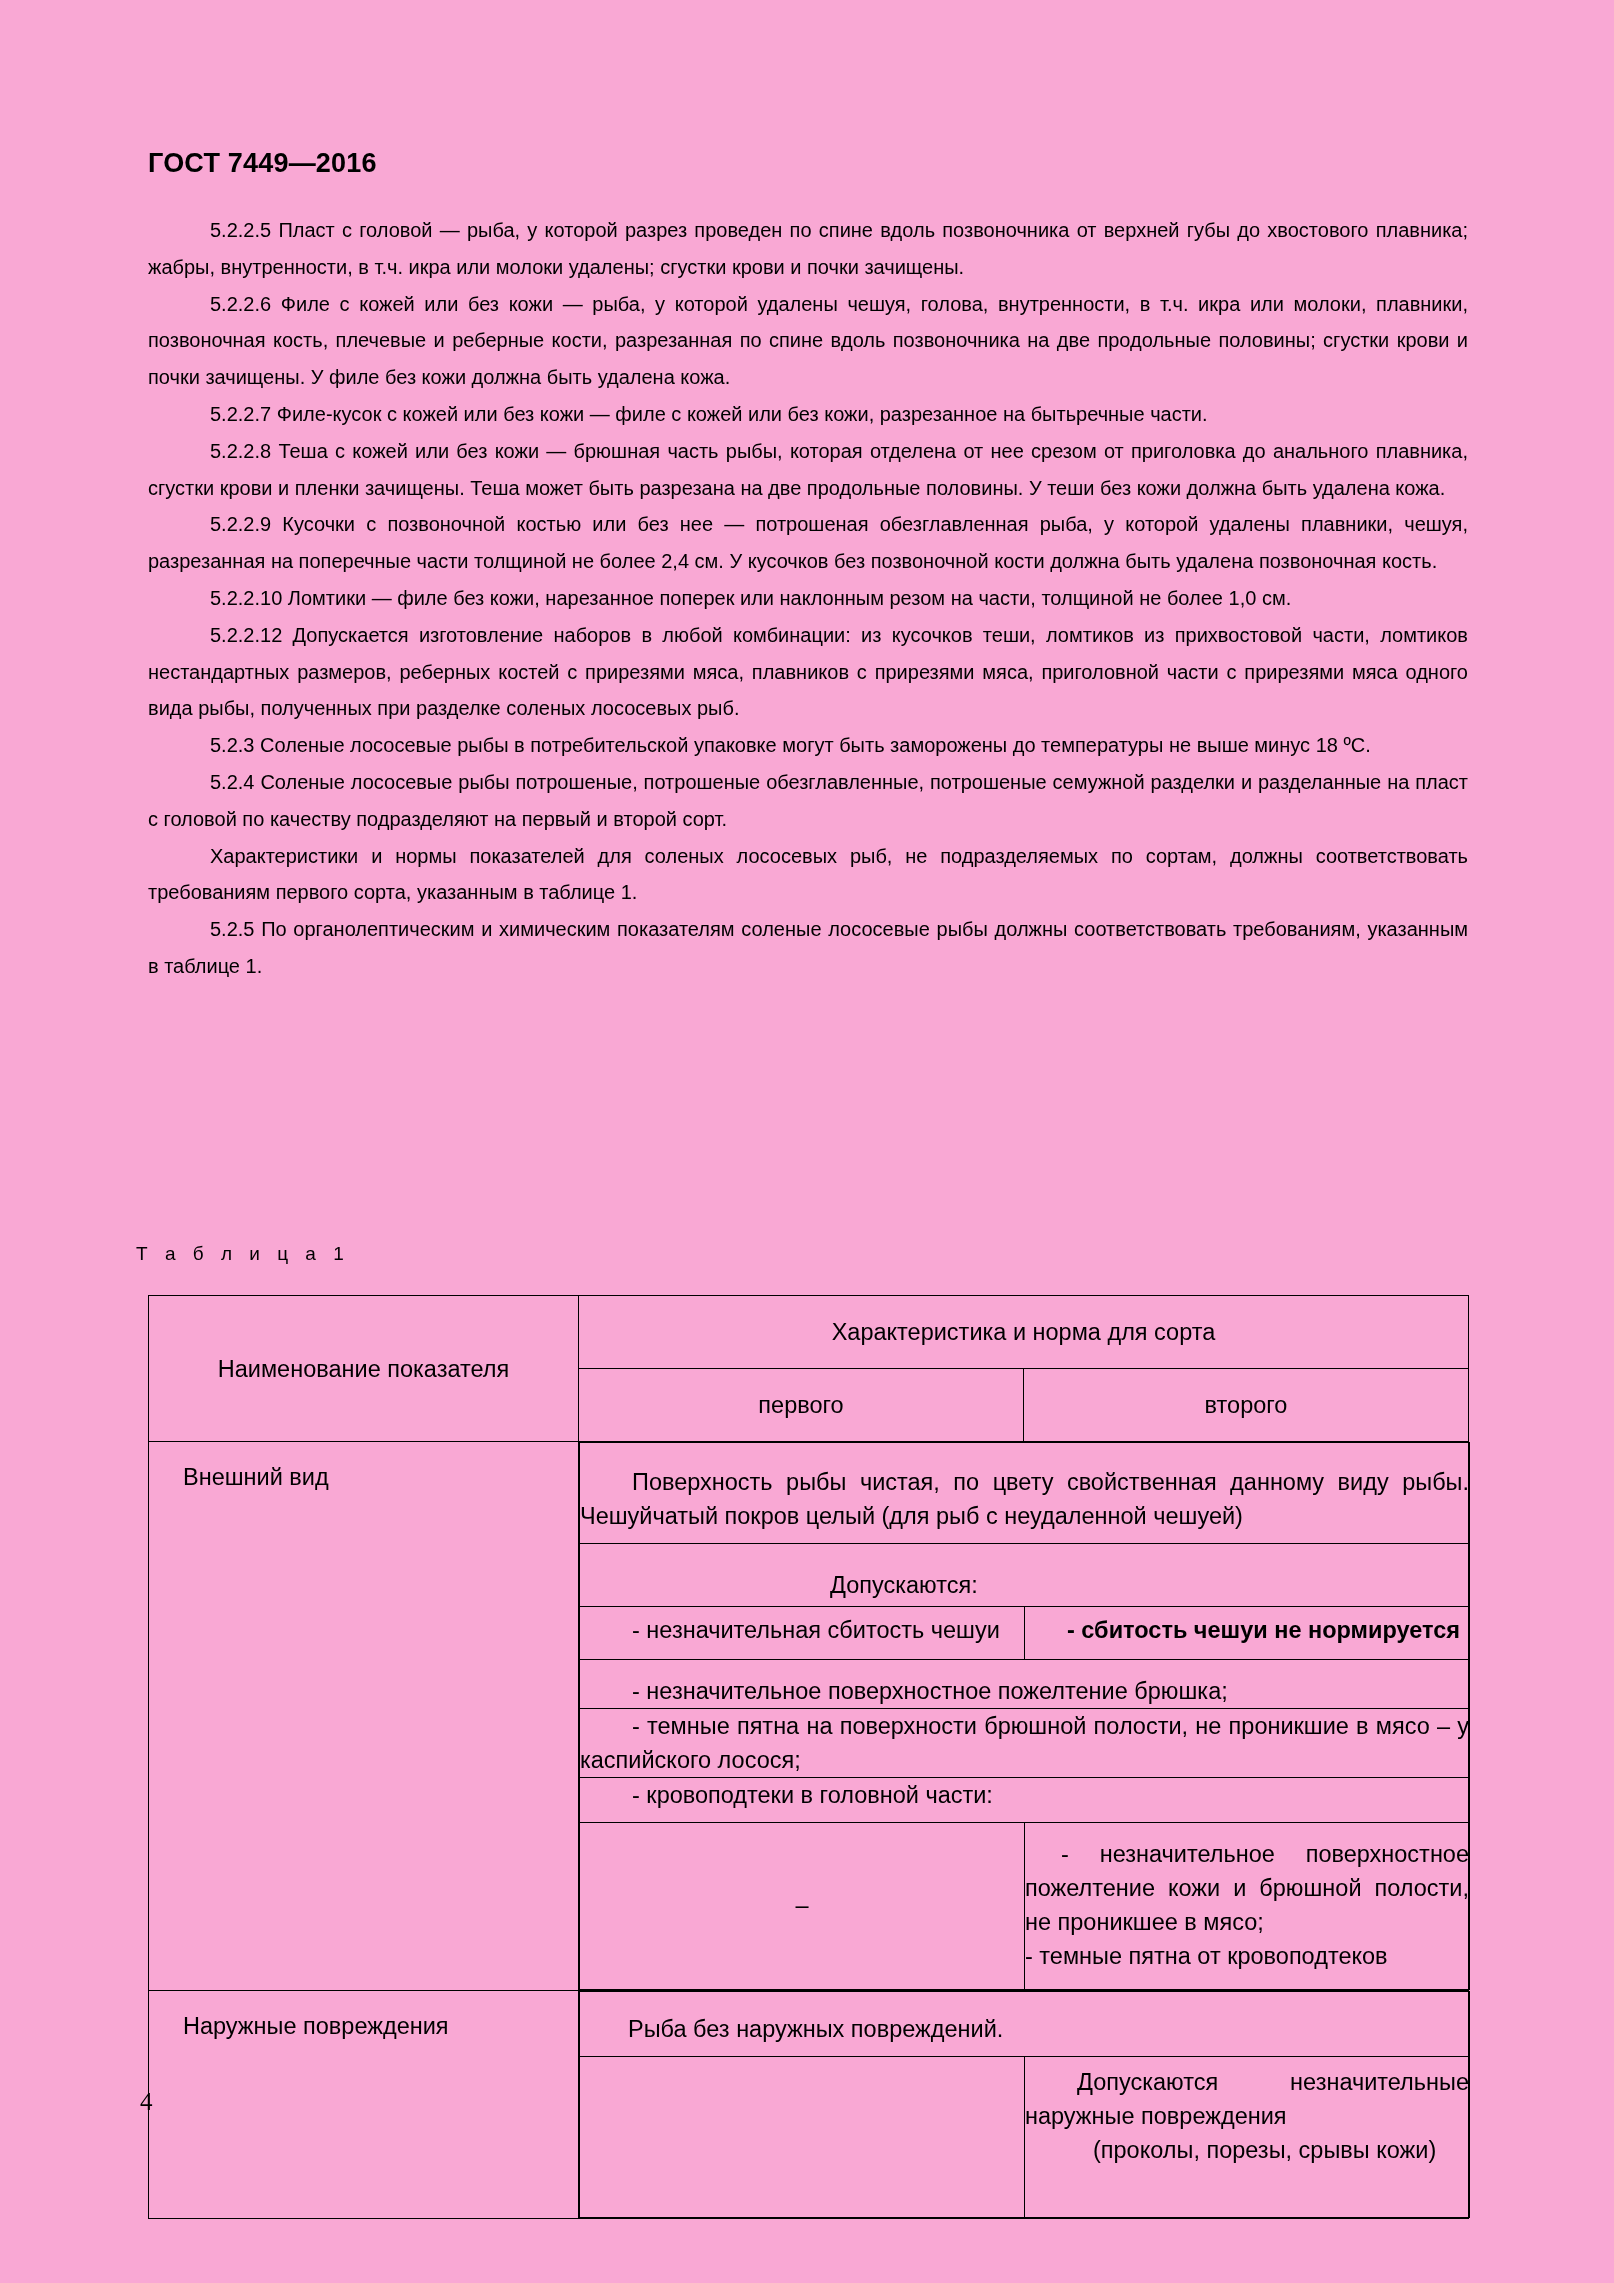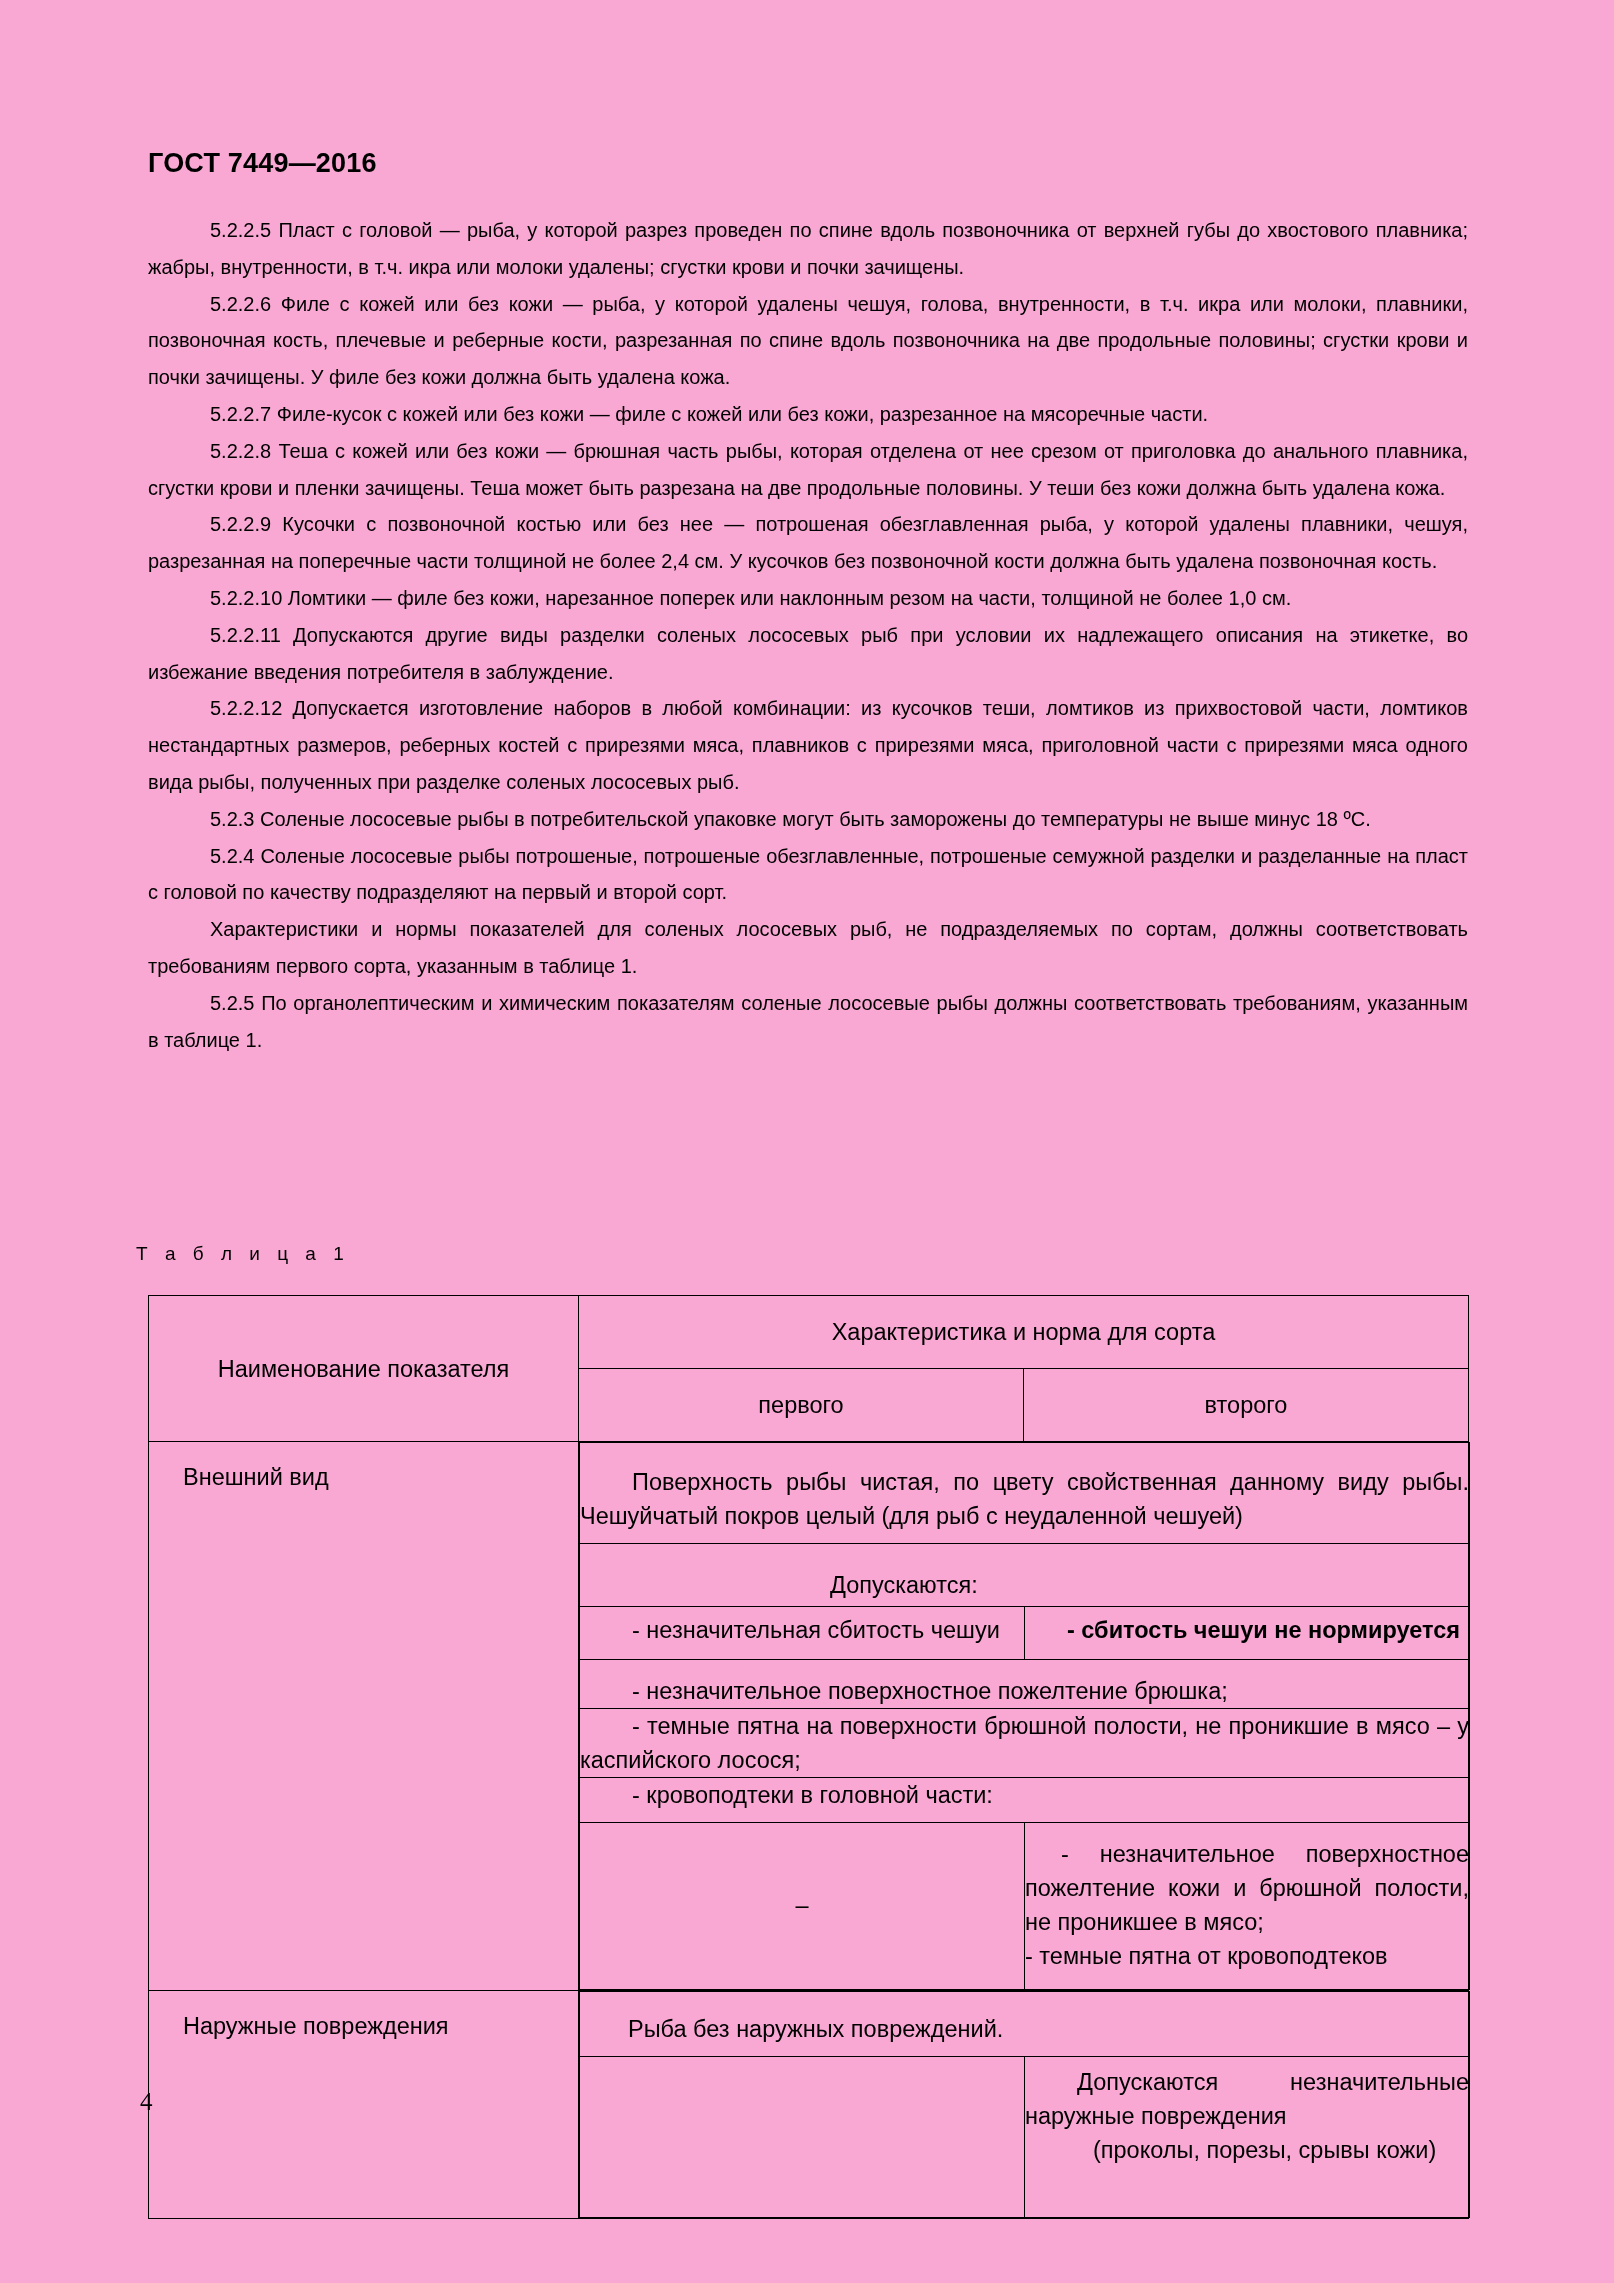--- a/index.html
+++ b/index.html
@@ -112,25 +112,24 @@
 </head>
 <body>
 
 <div class="page">
 
   <div class="header">ГОСТ 7449—2016</div>
 
   <div class="content">
     <p class="para">5.2.2.5 Пласт с головой — рыба, у которой разрез проведен по спине вдоль позвоночника от верх­ней губы до хвостового плавника; жабры, внутренности, в т.ч.  икра или молоки удалены; сгустки крови и почки зачищены.</p>
     <p class="para">5.2.2.6 Филе с кожей или без кожи — рыба, у которой удалены чешуя, голова, внутренности, в т.ч. икра или молоки, плавники, позвоночная кость, плечевые и реберные кости, разрезанная по спине вдоль позвоночника на две продольные половины; сгустки крови и почки зачищены. У филе без кожи должна быть удалена кожа.</p>
-    <p class="para">5.2.2.7 Филе-кусок с кожей или без кожи — филе с кожей или без кожи, разрезанное на мясо­речные части.</p>
+    <p class="para">5.2.2.7 Филе-кусок с кожей или без кожи — филе с кожей или без кожи, разрезанное на быть­речные части.</p>
     <p class="para">5.2.2.8 Теша с кожей или без кожи — брюшная часть рыбы, которая отделена от нее срезом от приголовка до анального плавника, сгустки крови и пленки зачищены.   Теша может быть разрезана на две продольные половины. У теши без кожи должна быть удалена кожа.</p>
     <p class="para">5.2.2.9 Кусочки с позвоночной костью или без нее — потрошеная обезглавленная рыба, у которой удалены плавники, чешуя, разрезанная на поперечные части толщиной не более 2,4 см. У кусочков без позвоночной кости должна быть удалена  позвоночная кость.</p>
     <p class="para">5.2.2.10 Ломтики — филе без кожи, нарезанное поперек или наклонным резом на части, толщиной не более 1,0 см.</p>
-    <p class="para">5.2.2.11 Допускаются другие виды разделки соленых лососевых рыб при условии их надлежащего описания  на этикетке, во избежание введения потребителя в заблуждение.</p>
     <p class="para">5.2.2.12 Допускается изготовление наборов в любой комбинации: из кусочков теши, ломтиков из прихвостовой части, ломтиков нестандартных размеров, реберных костей с прирезями мяса, плавников с прирезями мяса, приголовной части с прирезями мяса одного вида рыбы, полученных при разделке соленых лососевых рыб.</p>
     <p class="para">5.2.3 Соленые лососевые рыбы в потребительской упаковке могут быть заморожены до темпера­туры не выше минус 18 ºС.</p>
     <p class="para">5.2.4 Соленые лососевые рыбы потрошеные, потрошеные обезглавленные, потрошеные семужной разделки и разделанные на пласт с головой по качеству подразделяют на первый и второй сорт.</p>
     <p class="para">Характеристики и нормы показателей для соленых лососевых рыб, не подразделяемых по сортам, должны соответствовать требованиям первого сорта, указанным в таблице 1.</p>
     <p class="para">5.2.5 По органолептическим и химическим показателям соленые лососевые рыбы должны соот­ветствовать требованиям, указанным в таблице 1.</p>
   </div>
 
   <div class="tbl-caption">Т а б л и ц а  1</div>
 
   <table class="t1">

